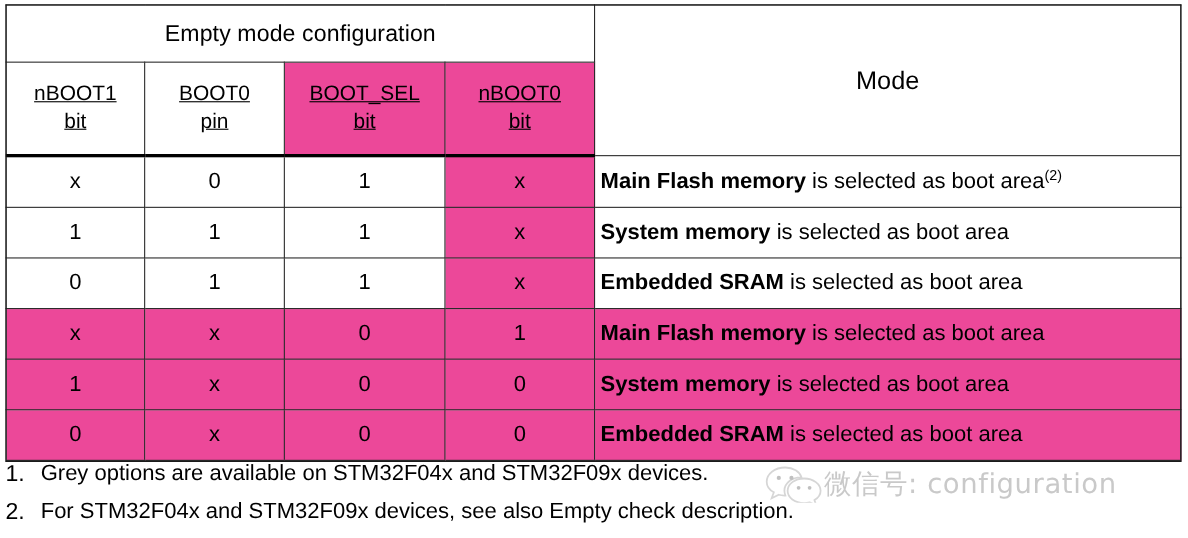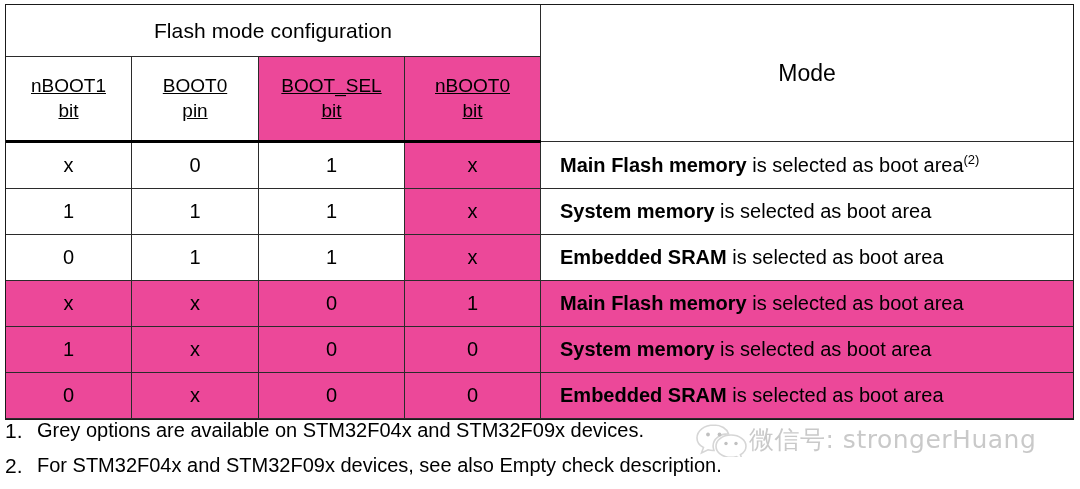--- a/index.html
+++ b/index.html
@@ -83,21 +83,21 @@
   tr.header-top > td.mode-head { border-bottom: none; }
 
   
   tr.data-row > td {
     height: 45px;
     font-size: 20px;
   }
   td.bitcell { font-size: 20px; }
   td.modecell {
     text-align: left;
-    padding-left: 19px;
+    padding-left: 5px;
     font-size: 19.5px;
     white-space: nowrap;
   }
   td.modecell b {
     font-weight: bold;
   }
   sup.fn {
     font-size: 13px;
     vertical-align: super;
     line-height: 0;
@@ -166,21 +166,21 @@
   <table class="boot-table">
     <colgroup>
       <col class="c-nboot1">
         <col class="c-boot0">
         <col class="c-bootsel">
       <col class="c-nboot0">
         <col class="c-mode">
     </colgroup>
     <tbody id="table-body">
         <tr class="header-top">
-          <td class="hdr-title white" colspan="4">Flash mode configuration</td>
+          <td class="hdr-title white" colspan="4">Empty mode configuration</td>
           <td class="hdr-mode white mode-head" rowspan="2">Mode</td>
         </tr>
         <tr class="header-sub">
           <td class="hdr-sub white">nBOOT1<span class="l2">bit</span></td>
           <td class="hdr-sub white">BOOT0<span class="l2">pin</span></td>
           <td class="hdr-sub grey">BOOT_SEL<span class="l2">bit</span></td>
           <td class="hdr-sub grey">nBOOT0<span class="l2">bit</span></td>
         </tr>
         <tr class="data-row">
           <td class="bitcell white">x</td>
@@ -246,16 +246,16 @@
                  C18.1 18 25.3 12.6 33.6 12.9 C32 7.8 26.1 4 19 4 Z" fill="none" stroke="#bdbdbd" stroke-width="1.6"></path>
         <circle cx="13" cy="13.5" r="1.9" fill="#9a9a9a"></circle>
         <circle cx="24.5" cy="13.5" r="1.9" fill="#9a9a9a"></circle>
         <path d="M36 14 C27.5 14 21 19 21 25.2 C21 31.4 27.5 36.4 36 36.4
                  C37.8 36.4 39.6 36.1 41.2 35.7 L47 38.4 L45.4 33.6
                  C49 31.6 51 28.6 51 25.2 C51 19 44.5 14 36 14 Z" fill="#ffffff" stroke="#bdbdbd" stroke-width="1.6"></path>
         <circle cx="31" cy="22.5" r="1.7" fill="#9a9a9a"></circle>
         <circle cx="41" cy="22.5" r="1.7" fill="#9a9a9a"></circle>
       </svg>
     </span>
-    <span class="wm-text">微信号: strongerHuang</span>
+    <span class="wm-text">微信号: configuration</span>
   </div>
 
 </div>
 
 </body></html>

